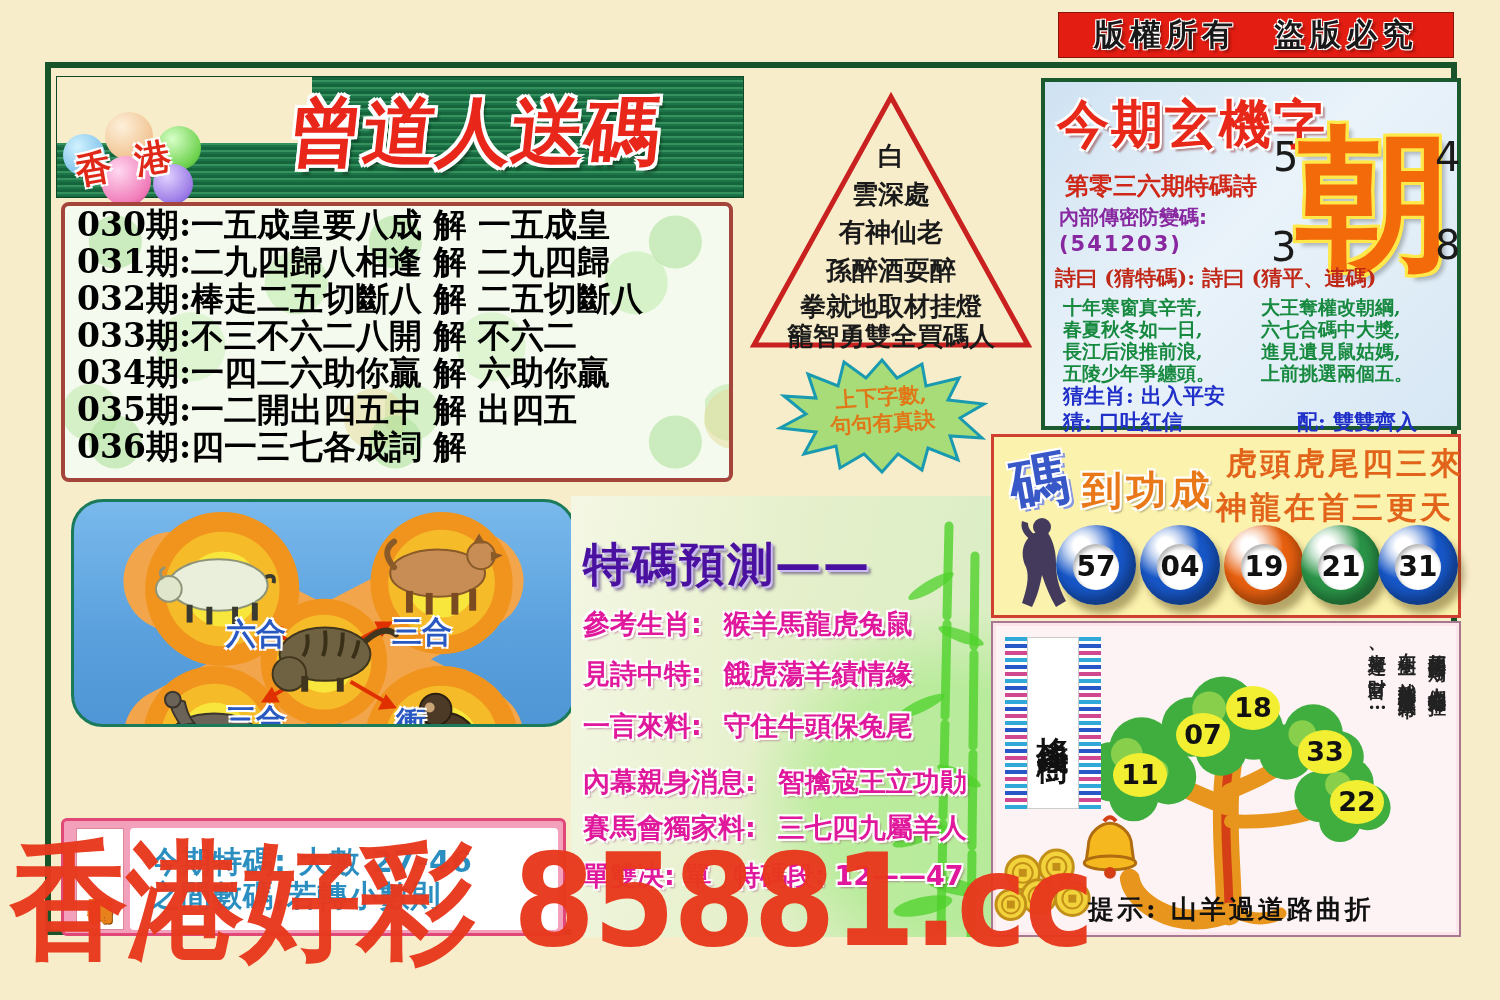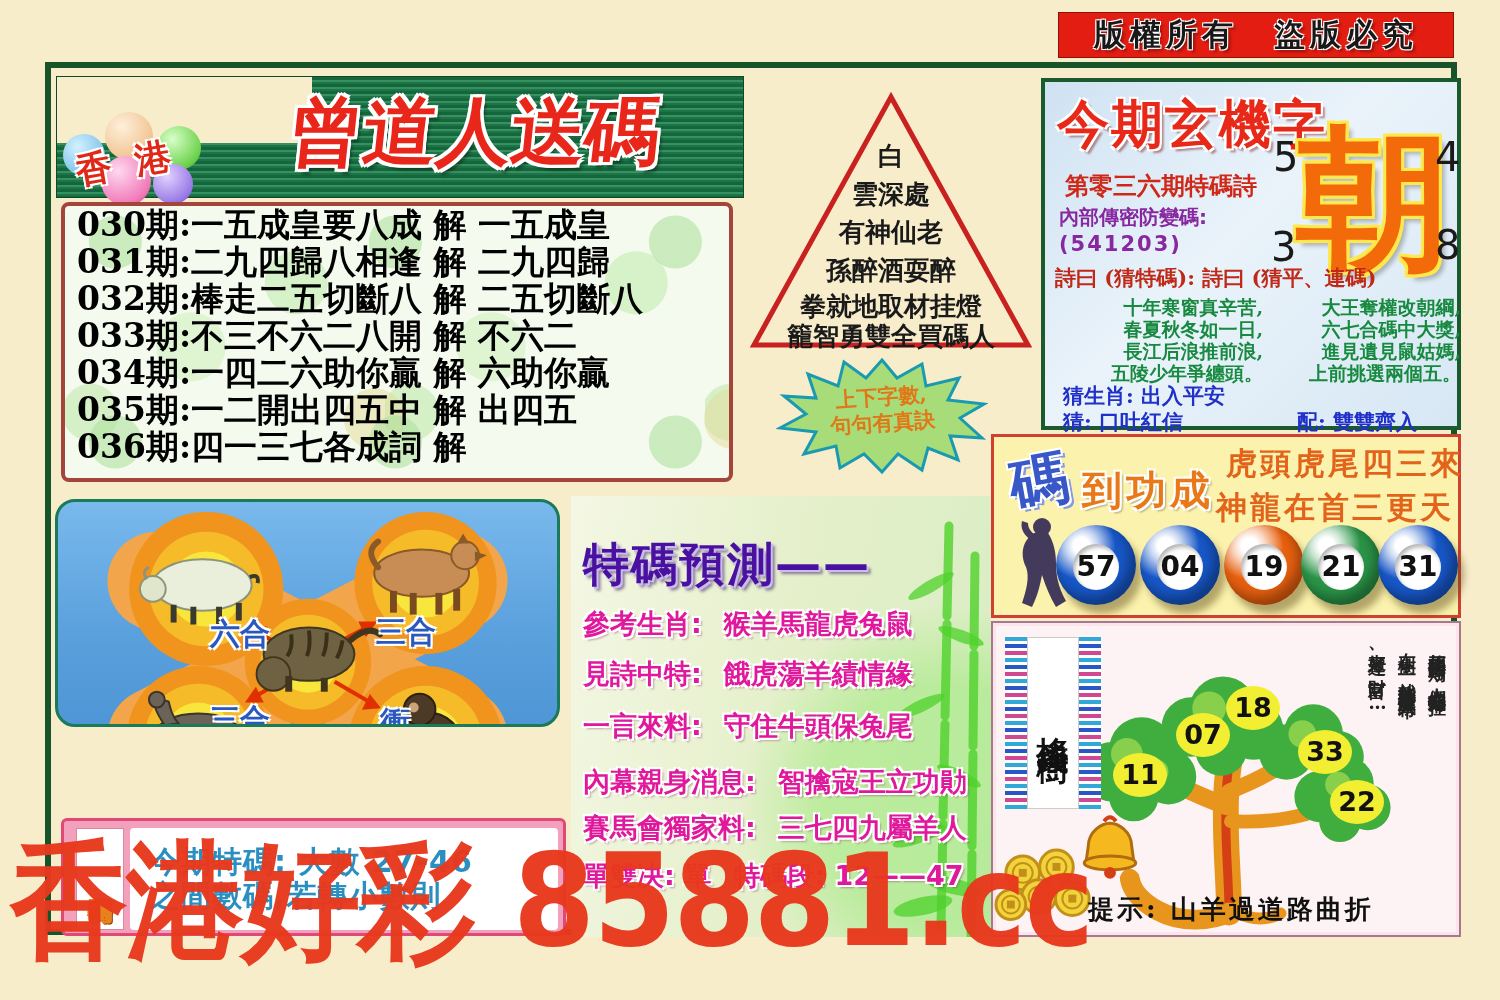--- a/index.html
+++ b/index.html
@@ -75,21 +75,21 @@
   #secret-label { position:absolute; left:14px; top:122px; font-weight:900; font-size:20px; color:#8828a0; }
   #secret-code  { position:absolute; left:14px; top:150px; font-weight:900; font-size:21px; color:#8828a0; letter-spacing:2px; }
   #main-char { position:absolute; left:252px; top:40px; font-family:"DejaVu Serif",serif;
     font-weight:900; font-size:152px; line-height:152px; color:#f26a0a;
     text-shadow:-3px -3px 0 #ffe84a,3px -3px 0 #ffe84a,-3px 3px 0 #ffe84a,3px 3px 0 #ffe84a,
       -3px 0 0 #ffe84a,3px 0 0 #ffe84a,0 3px 0 #ffe84a,0 -3px 0 #ffe84a,6px 6px 4px rgba(0,0,0,.25); }
   .corner-num { position:absolute; font-size:40px; color:#1a1a1a; font-weight:400; }
   #verse-heading { position:absolute; left:10px; top:182px; font-family:"DejaVu Serif",serif;
     font-weight:900; font-size:21px; color:#c02818; white-space:nowrap; }
   .poem { position:absolute; top:214px; width:200px; font-family:"DejaVu Serif",serif;
-    font-weight:900; font-size:19px; line-height:22px; color:#178a40; white-space:nowrap;text-align:right; }
+    font-weight:900; font-size:19px; line-height:22px; color:#178a40; white-space:nowrap; }
   #poem-left { left:18px; } #poem-right { left:216px; }
   .blue-line { position:absolute; font-family:"DejaVu Serif",serif; font-weight:900; font-size:21px; color:#2030c8; white-space:nowrap; }
 
   
   #success { position:absolute; left:940px; top:366px; width:470px; height:184px;
     background:#fbf2ad; border:3px solid #d04030; }
   #success-char { position:absolute; left:16px; top:6px; font-family:"DejaVu Serif",serif;
     font-weight:900; font-size:58px; color:#3858c8; transform:rotate(-10deg);
     text-shadow:-2px -2px 0 #fff,2px -2px 0 #fff,-2px 2px 0 #fff,2px 2px 0 #fff,4px 4px 0 #8898e0; }
   #success-rest { position:absolute; left:88px; top:26px; font-family:"DejaVu Serif",serif;
@@ -122,22 +122,22 @@
   .tree-num { position:absolute; width:54px; height:44px; border-radius:50%;
     background:#f2ee32; text-align:center; line-height:44px; font-weight:900; font-size:27px; color:#111; }
   #tree-legend { position:absolute; right:10px; top:16px; width:130px; height:264px;
     display:flex; flex-direction:row-reverse; justify-content:flex-start; gap:6px; }
   .legend-col { writing-mode:vertical-rl; text-orientation:upright; font-family:"DejaVu Serif",serif;
     font-weight:700; font-size:18px; color:#222; letter-spacing:2px; height:100%; }
   #tree-hint { position:absolute; left:95px; bottom:8px; font-family:"DejaVu Serif",serif;
     font-weight:900; font-size:26px; color:#111; letter-spacing:3px; }
 
   
-  #zodiac { position:absolute; left:4px; top:431px; width:505px; height:228px;
-    border-radius:20px; border:3px solid #1a7a5a;
+  #zodiac { position:absolute; left:20px; top:431px; width:505px; height:228px;
+    border-radius:32px; border:3px solid #1a7a5a;
     background:linear-gradient(180deg,#79b9ec 0%,#5aa0dd 60%,#4f96d6 100%); overflow:hidden; }
   #zodiac svg { position:absolute; inset:0; }
   .rel-label { position:absolute; font-weight:900; font-size:30px; color:#2858c0;
     font-family:"DejaVu Serif",serif;
     text-shadow:-2px -2px 0 #fff,2px -2px 0 #fff,-2px 2px 0 #fff,2px 2px 0 #fff; }
 
   
   #prediction { position:absolute; left:520px; top:428px; width:420px; height:441px;
     background:
       radial-gradient(circle at 88% 70%, rgba(120,230,80,.35) 0 120px, transparent 200px),

